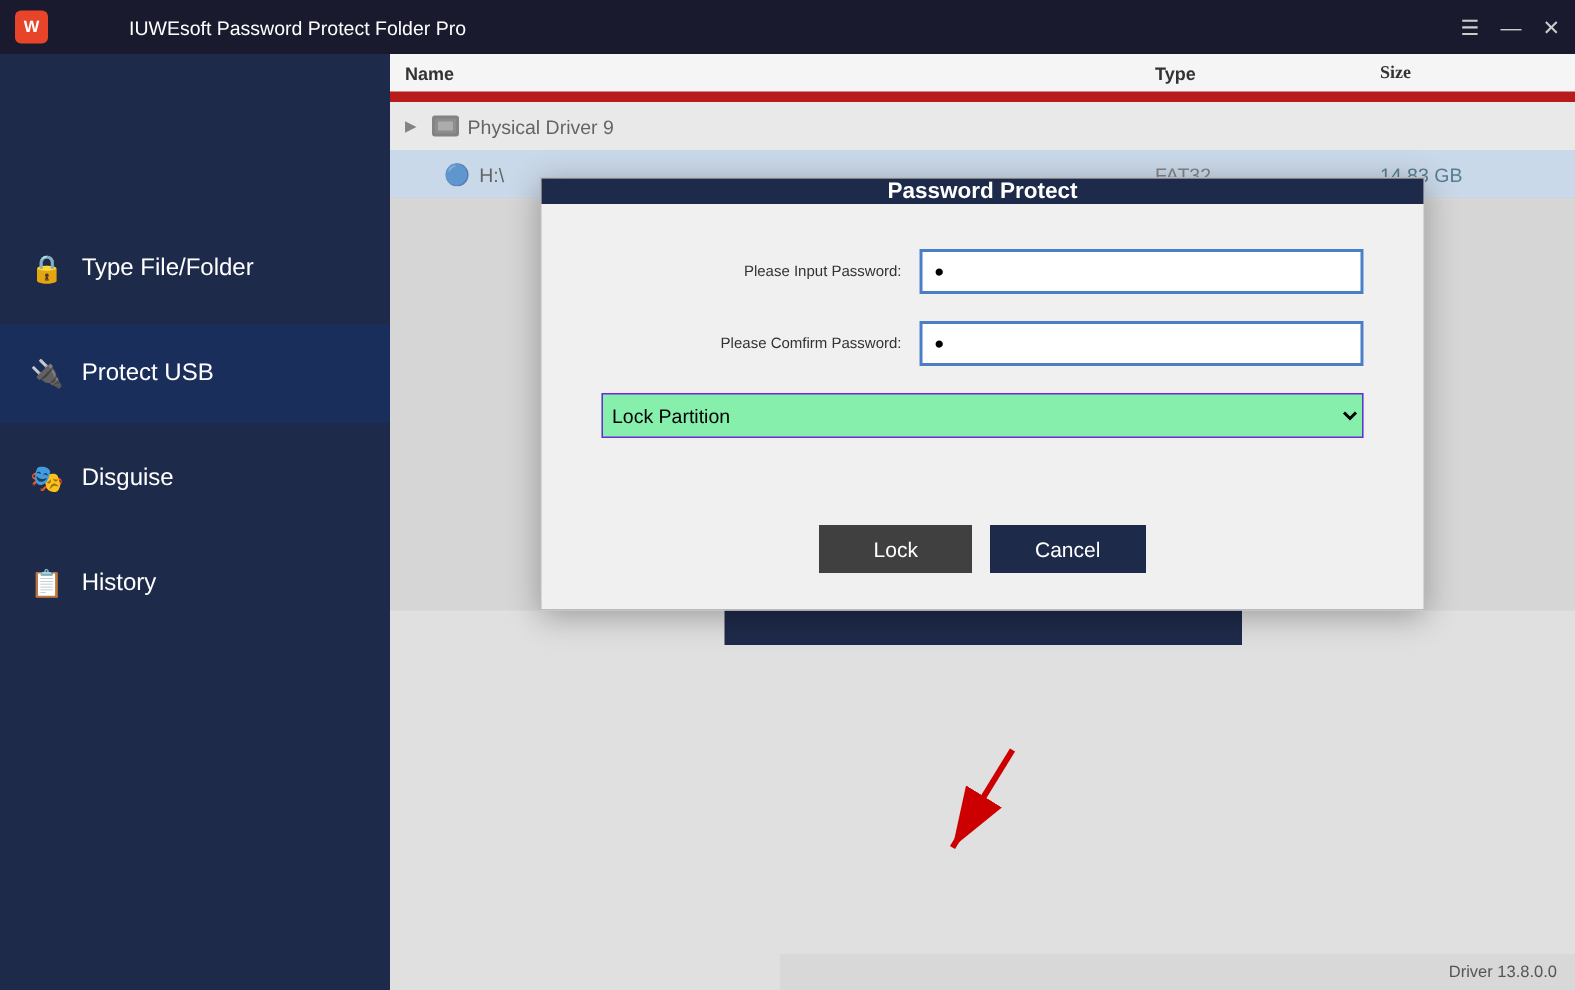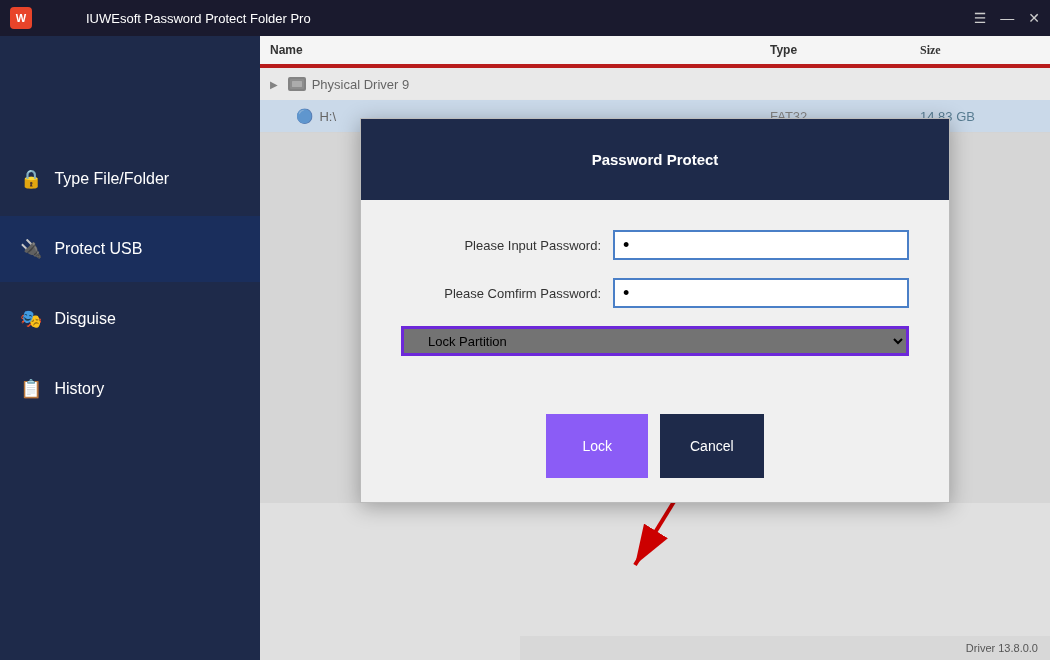--- a/index.html
+++ b/index.html
@@ -94,21 +94,21 @@
       flex: 1;
       background: #e8e8e8;
       display: flex;
       flex-direction: column;
       position: relative;
     }
 
     
     .file-tree-header {
       background: #f5f5f5;
-      border-bottom: 4px solid #b91c1c;
+      border-bottom: 7px solid #b91c1c;
       display: flex;
       align-items: center;
       height: 32px;
       padding: 0 10px;
       font-size: 12px;
       color: #333;
       font-weight: 600;
     }
     .col-name { flex: 1; }
     .col-type { width: 150px; }
@@ -168,85 +168,85 @@
       background: #f0f0f0;
       width: 590px;
       border: 1px solid #bbb;
       box-shadow: 0 4px 20px rgba(0,0,0,0.3);
     }
 
     .dialog-header {
       background: #1e2a4a;
       color: white;
       text-align: center;
-      padding: 32px;
+      padding: 0;
       font-size: 15px;
       font-weight: 600;
     }
 
     .dialog-body {
       padding: 30px 40px;
     }
 
     .form-row {
       display: flex;
       align-items: center;
       margin-bottom: 18px;
     }
 
     .form-label {
       width: 200px;
       text-align: right;
       margin-right: 12px;
       color: #333;
-      font-size: 13px;
+      font-size: 10px;
     }
 
     .form-input {
       flex: 1;
       height: 30px;
       border: 2px solid #4a7fc7;
       padding: 0 8px;
       font-size: 16px;
       outline: none;
       background: white;
     }
 
     .form-select {
       flex: 1;
       height: 30px;
-      border: 3px solid #6d28d9;
-      padding: 0 20px;
+      border: 1px solid #6d28d9;
+      padding: 0 2px;
       font-size: 13px;
-      background: #737373;
+      background: #86efac;
       cursor: pointer;
     }
 
     .dialog-footer {
       display: flex;
       justify-content: center;
       gap: 12px;
       padding: 10px 40px 24px;
     }
 
     .btn-lock {
-      background: #8b5cf6;
+      background: #404040;
       color: white;
       border: none;
       padding: 0 36px;
       font-size: 14px;
       cursor: pointer;
       font-weight: 500;
     }
 
     .btn-cancel {
       background: #1e2a4a;
       color: white;
       border: none;
-      padding: 24px 30px;
+      padding: 8px 30px;
       font-size: 14px;
       cursor: pointer;
       font-weight: 500;
     }
 
     
     .bottom-section {
       flex: 1;
       display: flex;
       flex-direction: column;

